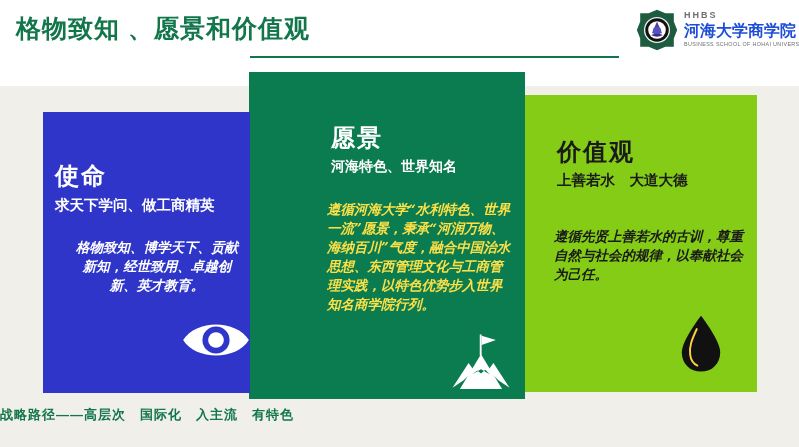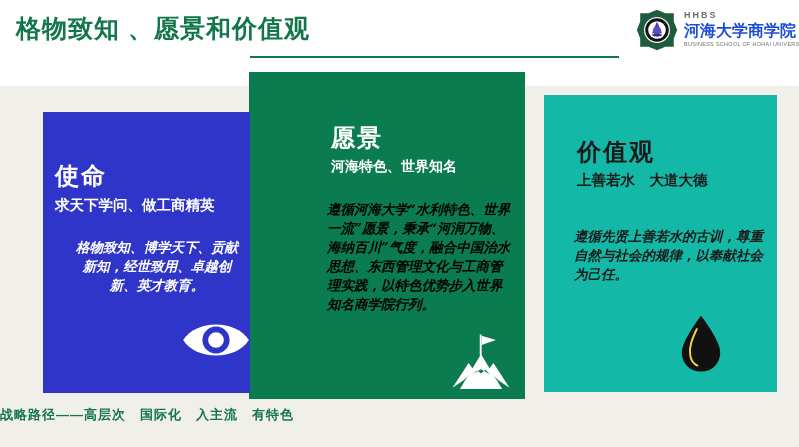--- a/index.html
+++ b/index.html
@@ -117,25 +117,25 @@
   }
   .panel-vision {
     left: 249px;
     top: 72px;
     width: 276px;
     height: 327px;
     background: #0b7c4f;
     z-index: 2;
   }
   .panel-values {
-    left: 544px;
+    left: 524px;
     top: 95px;
     width: 233px;
     height: 297px;
-    background: #14b8a6;
+    background: #84cc16;
     z-index: 1;
   }
 
   .p-heading {
     position: absolute;
     font-weight: bold;
     white-space: nowrap;
   }
   .p-sub {
     position: absolute;
@@ -186,21 +186,21 @@
     left: 82px;
     top: 86px;
     font-size: 14px;
     color: #ffffff;
   }
   .v-body {
     left: 78px;
     top: 128px;
     width: 185px;
     font-size: 13.5px;
-    color: #000000;
+    color: #fde047;
     text-align: left;
   }
 
   
   .val-head {
     left: 33px;
     top: 41px;
     font-size: 24px;
     color: #1a1a1a;
     letter-spacing: 2px;

